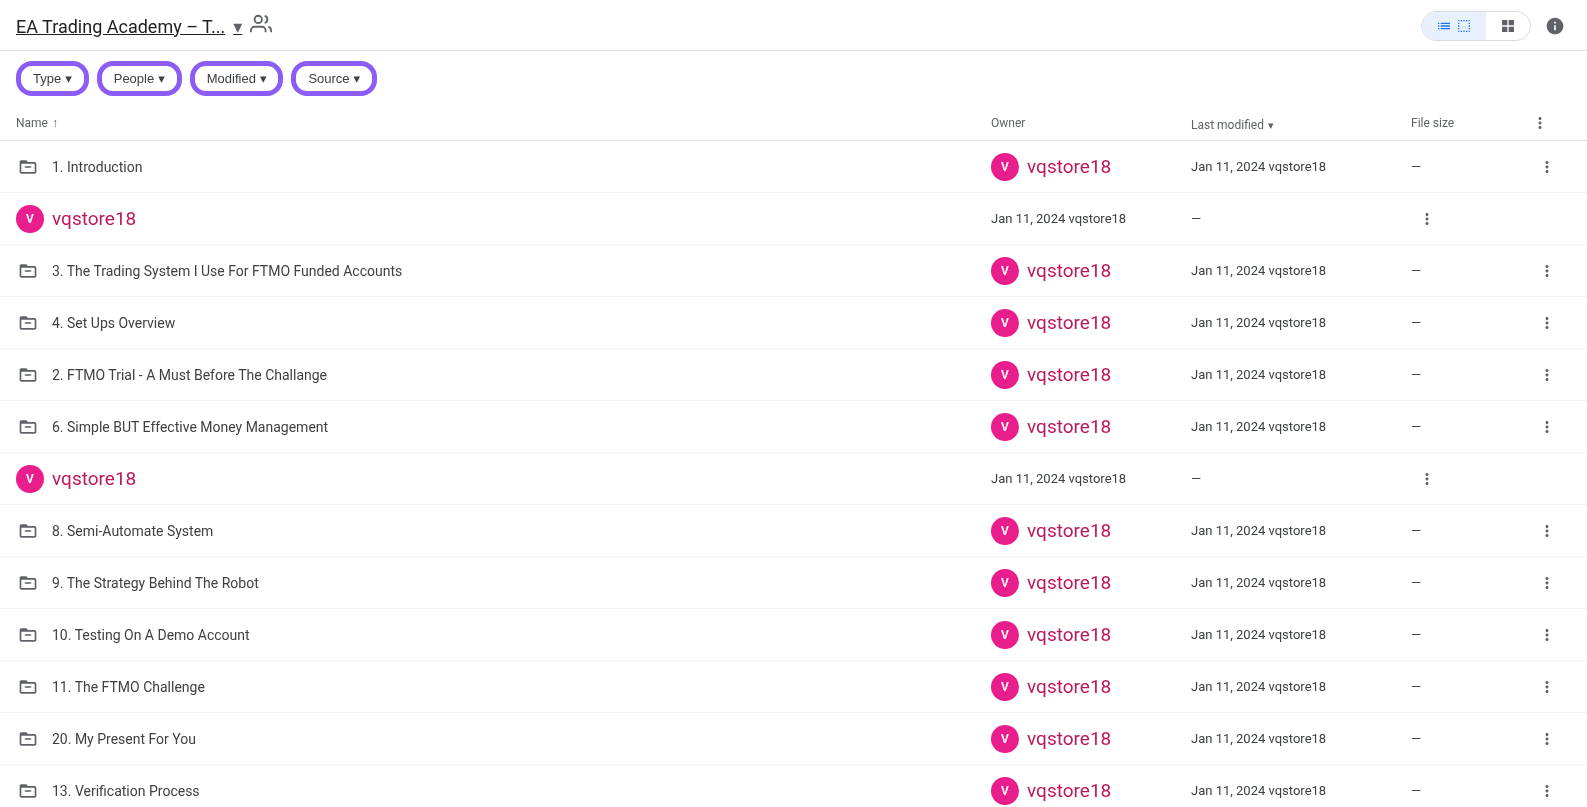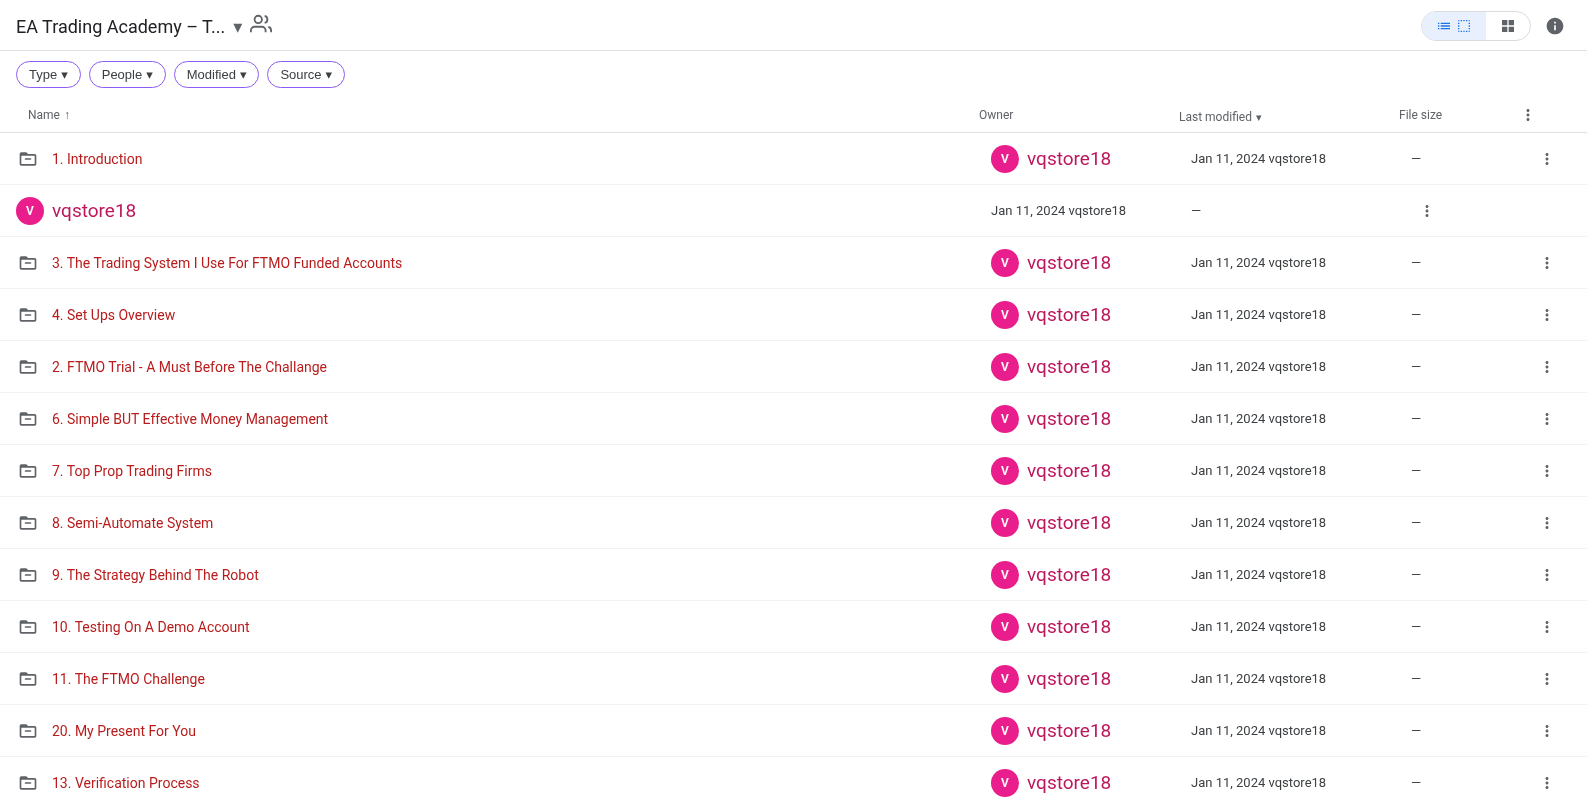--- a/index.html
+++ b/index.html
@@ -10,20 +10,21 @@
       font-size: 14px;
     }
 
     
     .header {
       display: flex;
       align-items: center;
       justify-content: space-between;
       padding: 10px 16px 8px 16px;
       border-bottom: 1px solid #e0e0e0;
+      text-decoration: underline;
     }
     .header-left {
       display: flex;
       align-items: center;
       gap: 8px;
     }
     .header-title {
       font-size: 18px;
       font-weight: 400;
       color: #202124;
@@ -83,36 +84,36 @@
       display: flex;
       align-items: center;
       gap: 8px;
       padding: 10px 16px;
     }
     .filter-btn {
       display: flex;
       align-items: center;
       gap: 4px;
       padding: 5px 12px;
-      border: 1px solid #8b5cf6;
+      border: 5px solid #8b5cf6;
       border-radius: 16px;
       background: #fff;
       cursor: pointer;
       font-size: 13px;
       color: #3c4043;
     }
 
     
     .table-container {
       width: 100%;
     }
     .table-header {
       display: grid;
       grid-template-columns: 1fr 200px 220px 120px 40px;
-      padding: 8px 28px;
+      padding: 8px 16px;
       border-bottom: 1px solid #e0e0e0;
       color: #5f6368;
       font-size: 12px;
     }
     .table-header-cell {
       display: flex;
       align-items: center;
       gap: 4px;
       font-size: 12px;
       color: #5f6368;
@@ -147,21 +148,21 @@
       display: flex;
       align-items: center;
       justify-content: center;
     }
     .folder-svg {
       width: 20px;
       height: 20px;
     }
     .file-name {
       font-size: 14px;
-      color: #b91c1c;
+      color: #404040;
     }
     .owner-cell {
       display: flex;
       align-items: center;
       gap: 8px;
     }
     .avatar {
       width: 28px;
       height: 28px;
       border-radius: 50%;
@@ -413,29 +414,20 @@
     <div class="filesize-cell">—</div>
     <div>
       <button class="more-btn">
         <svg width="18" height="18" viewBox="0 0 24 24" fill="#5f6368">
           <path d="M12 8c1.1 0 2-.9 2-2s-.9-2-2-2-2 .9-2 2 .9 2 2 2zm0 2c-1.1 0-2 .9-2 2s.9 2 2 2 2-.9 2-2-.9-2-2-2zm0 6c-1.1 0-2 .9-2 2s.9 2 2 2 2-.9 2-2-.9-2-2-2z"></path>
         </svg>
       </button>
     </div>
   </div>
       <div class="table-row">
-    <div class="file-name-cell">
-      <div class="folder-icon">
-        <svg class="folder-svg" viewBox="0 0 24 24" fill="#5f6368">
-          <path d="M20 6h-8l-2-2H4c-1.1 0-2 .9-2 2v12c0 1.1.9 2 2 2h16c1.1 0 2-.9 2-2V8c0-1.1-.9-2-2-2zm0 12H4V8h16v10z"></path>
-          <rect x="8" y="11" width="8" height="2" fill="#5f6368" rx="1"></rect>
-        </svg>
-      </div>
-      <span class="file-name">7. Top Prop Trading Firms</span>
-    </div>
     <div class="owner-cell">
       <div class="avatar" style="background:#e91e8c">V</div>
       <span class="owner-name">vqstore18</span>
     </div>
     <div class="modified-cell">Jan 11, 2024  vqstore18</div>
     <div class="filesize-cell">—</div>
     <div>
       <button class="more-btn">
         <svg width="18" height="18" viewBox="0 0 24 24" fill="#5f6368">
           <path d="M12 8c1.1 0 2-.9 2-2s-.9-2-2-2-2 .9-2 2 .9 2 2 2zm0 2c-1.1 0-2 .9-2 2s.9 2 2 2 2-.9 2-2-.9-2-2-2zm0 6c-1.1 0-2 .9-2 2s.9 2 2 2 2-.9 2-2-.9-2-2-2z"></path>

